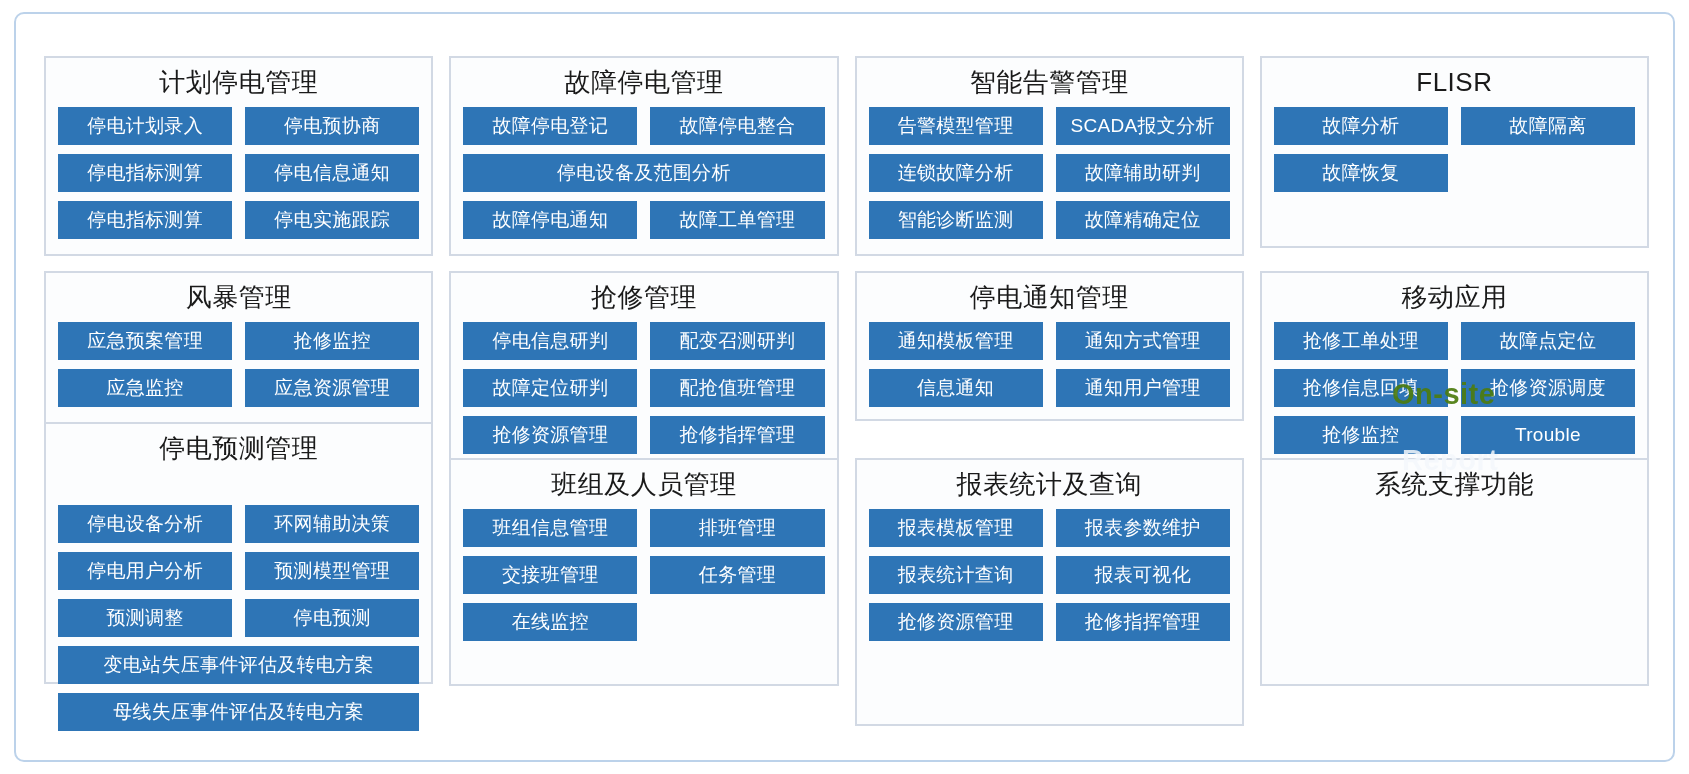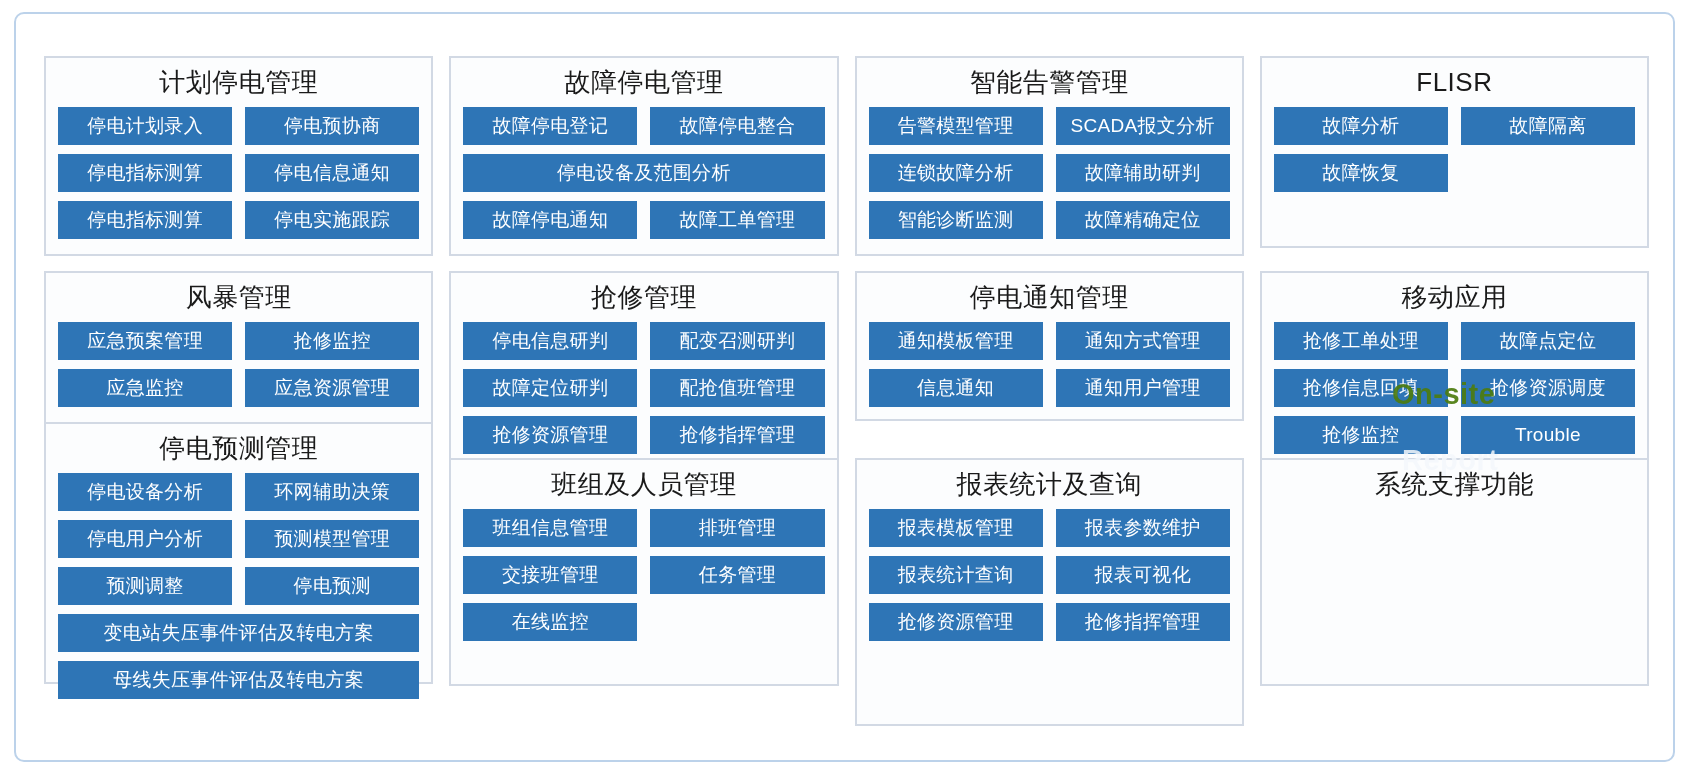--- a/index.html
+++ b/index.html
@@ -92,21 +92,21 @@
   .p-planned       { grid-column: 1; grid-row: 1; }
   .p-fault         { grid-column: 2; grid-row: 1; }
   .p-alarm         { grid-column: 3; grid-row: 1; }
   .p-flisr         { grid-column: 4; grid-row: 1; }
 
   .p-storm         { grid-column: 1; grid-row: 2; }
   .p-repair        { grid-column: 2; grid-row: 2 / span 1; }
   .p-notify        { grid-column: 3; grid-row: 2; }
   .p-mobile        { grid-column: 4; grid-row: 2; }
 
-  .p-forecast      { grid-column: 1; grid-row: 3; }
+  .p-forecast      { grid-column: 1; grid-row: 3; gap: 32px; }
   .p-team          { grid-column: 2; grid-row: 3; }
   .p-report        { grid-column: 3; grid-row: 3; }
   .p-system        { grid-column: 4; grid-row: 3; }
 
   
   .board { grid-template-rows: 205px 185px 240px; }
   .p-storm   { height: 175px; }
   .p-repair  { height: 195px; }
   .p-notify  { height: 150px; }
   .p-mobile  { height: 195px; }

